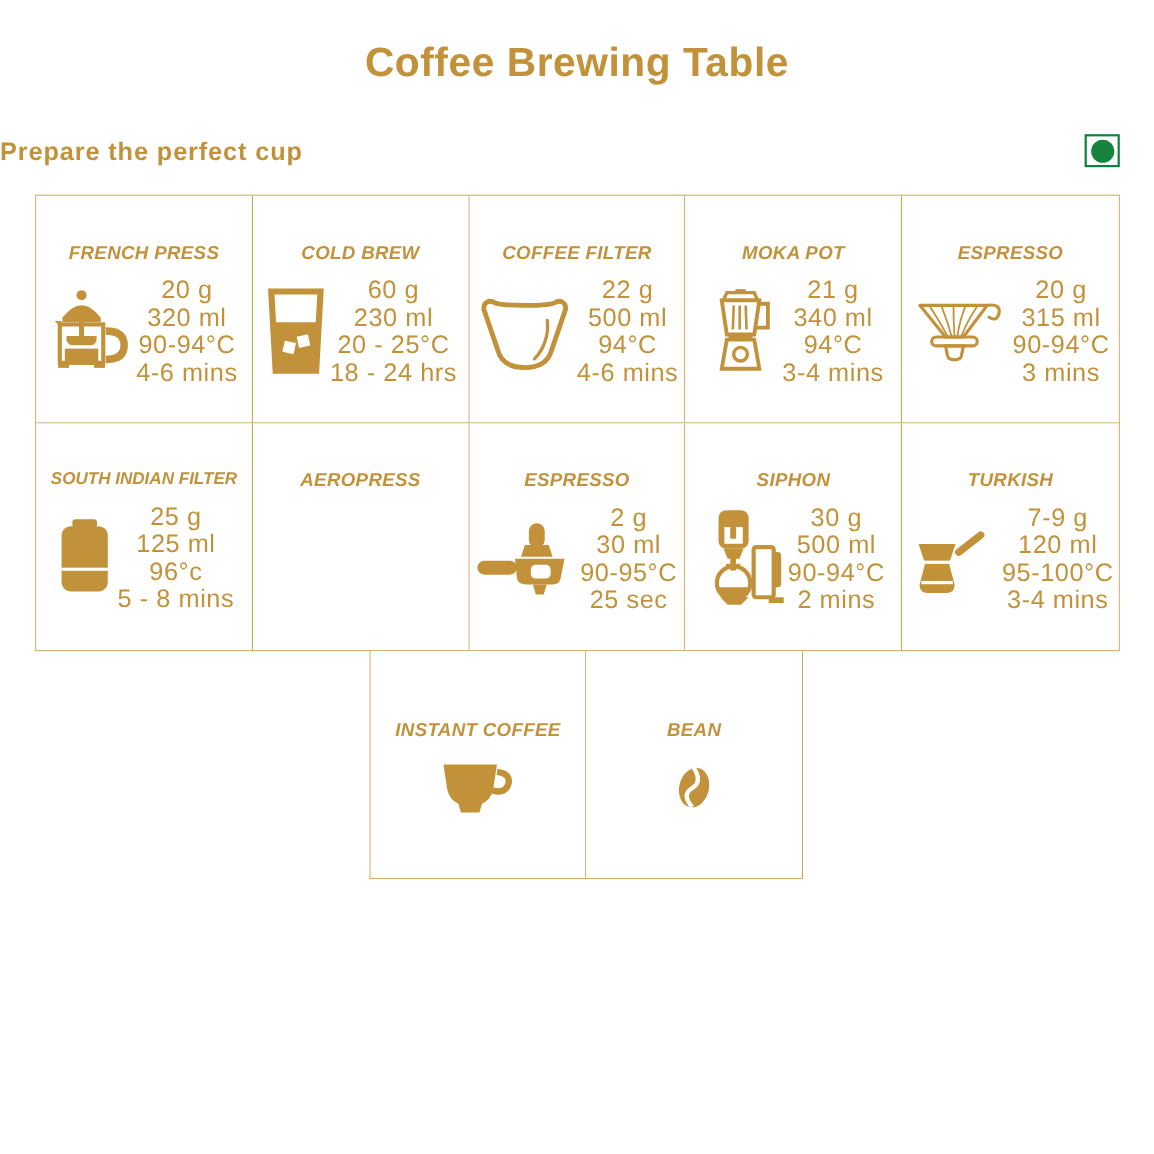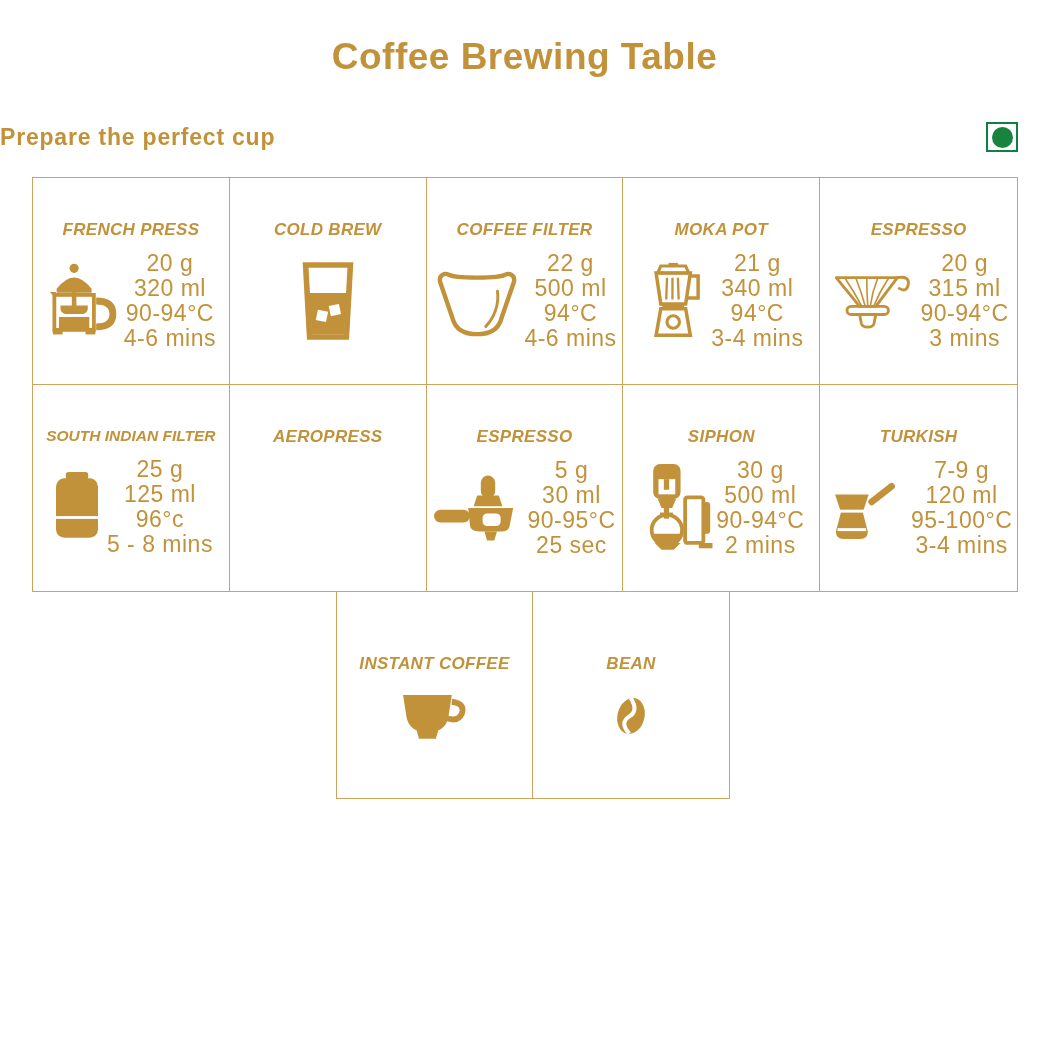--- a/index.html
+++ b/index.html
@@ -98,20 +98,26 @@
 
   <div class="cell">
     <div class="cell-header">COLD BREW</div>
     <div class="cell-body">
       <svg class="icon" width="58" height="80" viewBox="0 0 72 100">
         <path d="M12,40 L60,40 L56,92 L16,92 Z" fill="currentColor"></path>
         <path d="M8,5 L64,5 L59,95 L13,95 Z" fill="none" stroke="currentColor" stroke-width="7"></path>
         <rect x="22" y="62" width="13" height="13" fill="#fff" transform="rotate(12 28 68)"></rect>
         <rect x="38" y="55" width="13" height="13" fill="#fff" transform="rotate(-12 44 61)"></rect>
       </svg>
+      <div class="data">
+        <div>60 g</div>
+        <div>230 ml</div>
+        <div>20 - 25°C</div>
+        <div>18 - 24 hrs</div>
+      </div>
     </div>
   </div>
 
   <div class="cell">
     <div class="cell-header">COFFEE FILTER</div>
     <div class="cell-body">
       <svg class="icon" width="90" height="78" viewBox="0 0 90 80">
         <path d="M7,20 C6,13 12,11 16,13 C22,17 68,17 74,13 C78,11 84,13 83,20 L70,58 C67,69 58,74 45,74 C32,74 23,69 20,58 Z" fill="none" stroke="currentColor" stroke-width="4.5" stroke-linejoin="round"></path>
         <path d="M66,30 C68,44 62,58 54,66" fill="none" stroke="currentColor" stroke-width="3" stroke-linecap="round"></path>
       </svg>
@@ -191,21 +197,21 @@
     <div class="cell-body">
       <svg class="icon" width="92" height="72" viewBox="0 0 100 80">
         <rect x="52" y="4" width="16" height="25" rx="8" fill="currentColor"></rect>
         <path d="M48,26 L72,26 L76,38 L44,38 Z" fill="currentColor"></path>
         <path d="M38,40 L88,40 L84,60 Q83,66 76,66 L50,66 Q41,66 40,60 Z" fill="currentColor"></path>
         <rect x="54" y="46" width="20" height="14" rx="5" fill="#fff"></rect>
         <rect x="0" y="42" width="40" height="14" rx="7" fill="currentColor"></rect>
         <path d="M56,66 L70,66 L67,76 L59,76 Z" fill="currentColor"></path>
       </svg>
       <div class="data">
-        <div>5 g</div>
+        <div>2 g</div>
         <div>30 ml</div>
         <div>90-95°C</div>
         <div>25 sec</div>
       </div>
     </div>
   </div>
 
   <div class="cell">
     <div class="cell-header">SIPHON</div>
     <div class="cell-body">

